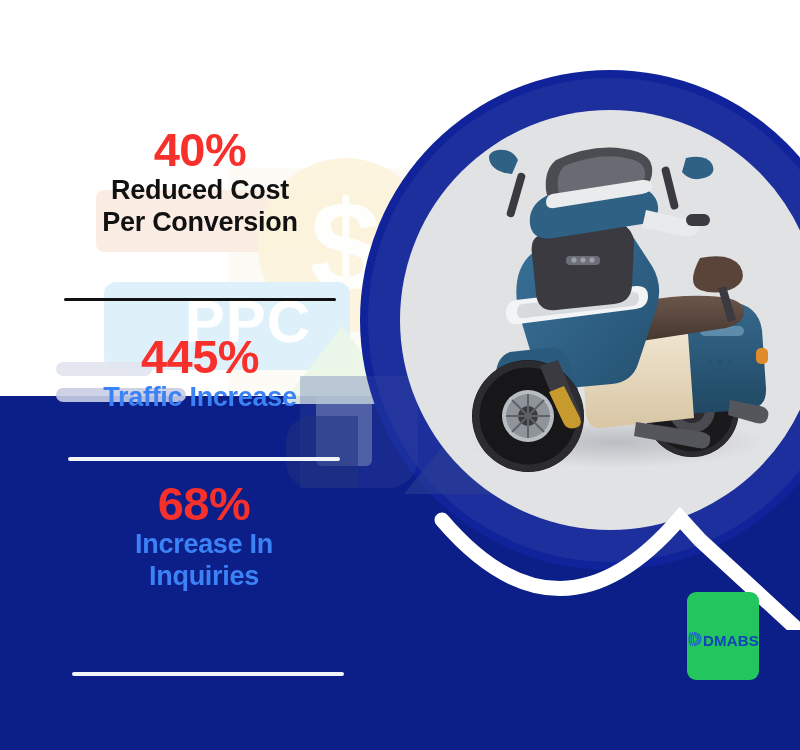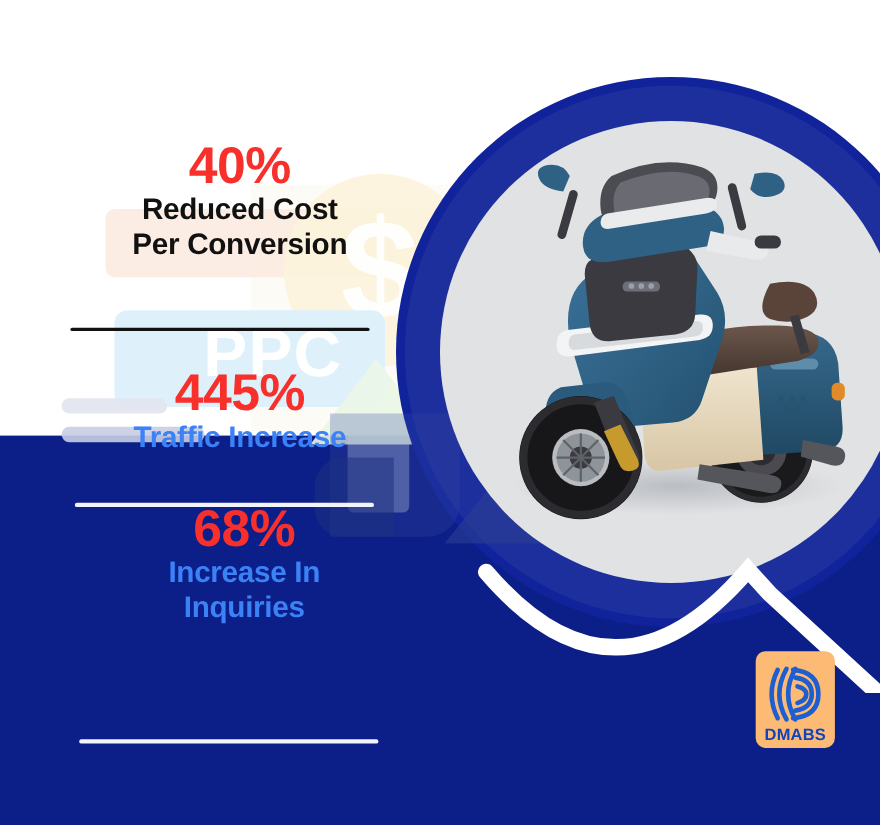--- a/index.html
+++ b/index.html
@@ -130,33 +130,33 @@
     font-size:27px;font-weight:700;line-height:1.18;letter-spacing:-0.3px;
   }
   .cap.dark{color:#111111;}
   .cap.light{color:#3b82f6;}
   .rule{
     height:3px;border-radius:2px;margin:0 auto;
   }
   .rule.dark{background:#111111;width:272px;height:3px;}
   .rule.light{background:#F2F4FB;width:272px;height:4px;}
 
-  .block{position:absolute;width:400px;padding-left:18px;}
+  .block{position:absolute;width:400px;}
   #block1{left:0;top:126px;}
   #rule1{position:absolute;left:0;top:298px;width:400px;}
   #block2{left:0;top:333px;}
   #rule2{position:absolute;left:4px;top:457px;width:400px;}
-  #block3{left:4px;top:456px;}
+  #block3{left:4px;top:480px;}
   #rule3{position:absolute;left:8px;top:672px;width:400px;}
 
   
   .logo{
     position:absolute;left:687px;top:592px;width:72px;height:88px;
-    background:#fdba74;border-radius:9px;
-    display:flex;flex-direction:column;align-items:center;
+    background:#22c55e;border-radius:9px;
+    display:flex;align-items:center;
     justify-content:center;padding-top:6px;box-sizing:border-box;
   }
   .logo-mark{width:58px;height:56px;display:block;}
   .logo-text{
     font-size:15px;font-weight:800;color:#1144BB;letter-spacing:0.2px;
     line-height:1;margin-top:2px;
   }
 </style>
 </head>
 <body>

